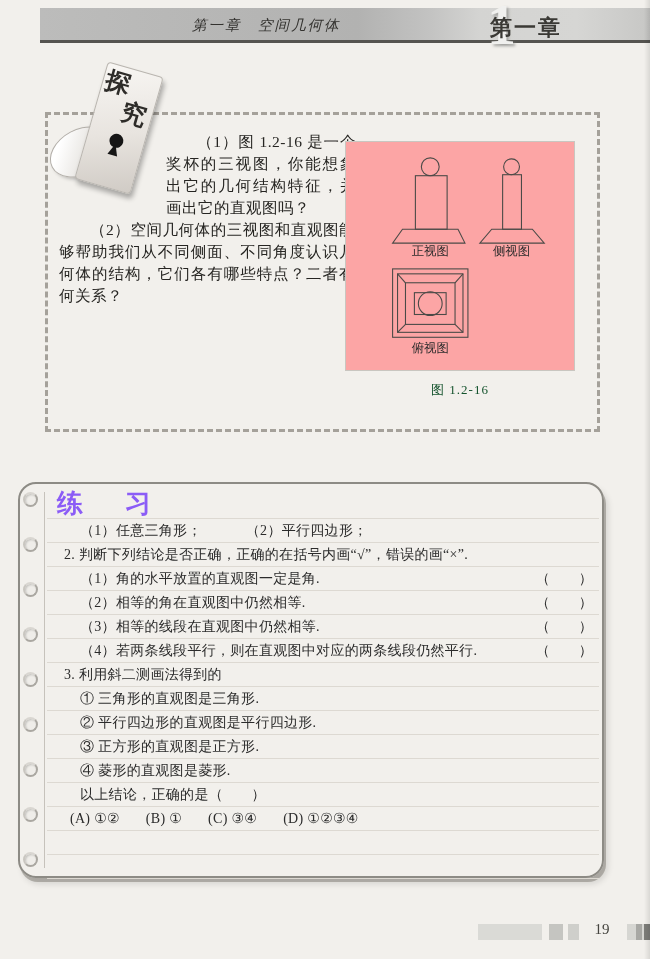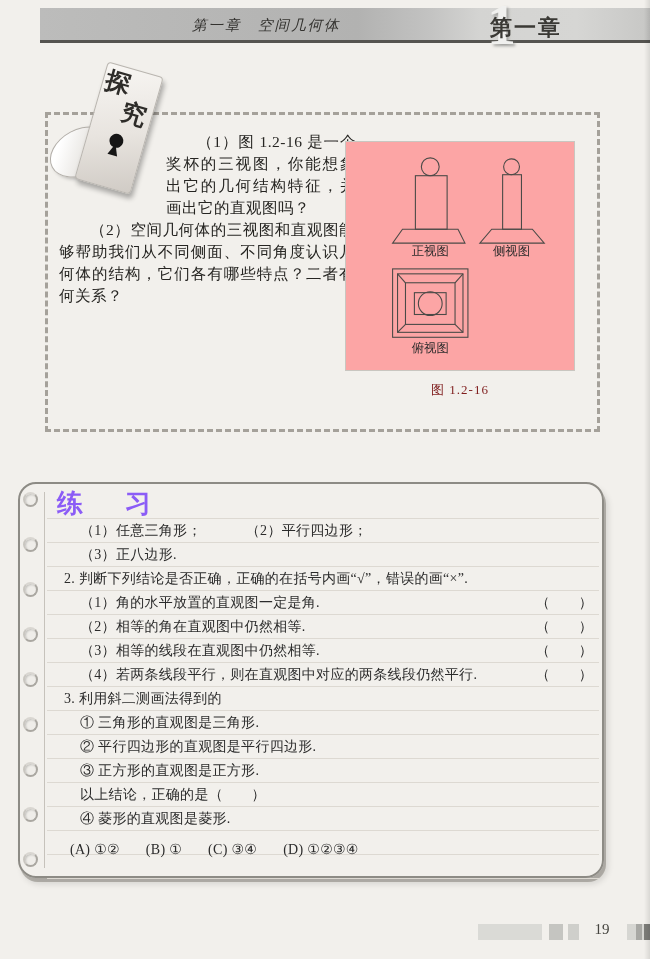--- a/index.html
+++ b/index.html
@@ -67,21 +67,21 @@
     text-align:justify; text-indent:2em; letter-spacing:0.5px; color:#262522;
   }
   .para1 { left:118px; top:16px; width:190px; }
   .para2 { left:11px; top:104px; width:296px; }
   .figure-panel {
     position:absolute; left:297px; top:26px; width:230px; height:230px;
     background:#fca5a5; border:1px solid #c9c6c0;
   }
   .figure-caption {
     position:absolute; left:297px; top:266px; width:230px;
-    text-align:center; font-size:13px; color:#7f1d1d; letter-spacing:1px;
+    text-align:center; font-size:13px; color:#14532d; letter-spacing:1px;
   }
   svg text { font-family:"Liberation Serif","DejaVu Serif",serif; font-size:12.5px; fill:#2b2b2b; }
   
   .practice-box {
     position:absolute; left:18px; top:482px; width:586px; height:396px;
     border:2px solid #8d8b85; border-radius:18px;
     box-shadow:2px 4px 0 rgba(125,121,114,.5), 4px 6px 6px rgba(0,0,0,.12);
   }
   .binder-hole {
     position:absolute; left:3px; width:15px; height:15px; border-radius:50%;
@@ -101,21 +101,21 @@
     position:absolute; left:27px; top:34px; width:552px; height:362px;
     border-top:1px solid #ddd9d2;
     background:repeating-linear-gradient(to bottom, transparent 0, transparent 23px, #ddd9d2 23px, #ddd9d2 24px);
   }
   .row { height:24px; line-height:24px; font-size:14px; position:relative; white-space:nowrap; letter-spacing:0.3px; }
   .ind1 { padding-left:17px; }
   .ind2 { padding-left:33px; }
   .two-col .first { display:inline-block; width:162px; }
   .judge { display:flex; justify-content:space-between; padding-right:6px; }
   .judge .jt { padding-left:33px; }
-  .opts { display:flex; gap:26px; padding-left:23px;margin-top:7px; }
+  .opts { display:flex; gap:26px; padding-left:23px; }
   
   .footer-block { position:absolute; height:16px; top:924px; }
   .fb1 { left:478px; width:64px; background:#dadad6; }
   .fb2 { left:549px; width:14px; background:#c5c5c1; }
   .fb3 { left:568px; width:11px; background:#cfcfcb; }
   .fb4 { left:627px; width:23px; background:#d6d6d2; }
   .fb4m { left:636px; width:6px; background:#a8a8a4; }
   .fb4d { left:644px; width:6px; background:#7d7d79; }
   .page-number {
     position:absolute; left:588px; top:921px; width:28px;
@@ -192,21 +192,20 @@
   <div class="binder-hole" style="top:368px"></div>
   <div class="holes-divider"></div>
 
   <div class="practice-title">练　习</div>
 
   <div class="practice-content">
     <div class="row ind2 two-col">
       <span class="first">（1）任意三角形；</span>
       <span>（2）平行四边形；</span>
     </div>
-    <div class="row ind2"><span>（3）正八边形.</span></div>
 
     <div class="row ind1"><span>2. 判断下列结论是否正确，正确的在括号内画“√”，错误的画“×”.</span></div>
     <div class="row judge">
       <span class="jt">（1）角的水平放置的直观图一定是角.</span>
       <span>（　　）</span>
     </div>
     <div class="row judge">
       <span class="jt">（2）相等的角在直观图中仍然相等.</span>
       <span>（　　）</span>
     </div>
@@ -216,22 +215,22 @@
     </div>
     <div class="row judge">
       <span class="jt">（4）若两条线段平行，则在直观图中对应的两条线段仍然平行.</span>
       <span>（　　）</span>
     </div>
 
     <div class="row ind1"><span>3. 利用斜二测画法得到的</span></div>
     <div class="row ind2"><span>① 三角形的直观图是三角形.</span></div>
     <div class="row ind2"><span>② 平行四边形的直观图是平行四边形.</span></div>
     <div class="row ind2"><span>③ 正方形的直观图是正方形.</span></div>
+    <div class="row ind2"><span>④ 菱形的直观图是菱形.</span></div>
     <div class="row ind2"><span>以上结论，正确的是（　　）</span></div>
-    <div class="row ind2"><span>④ 菱形的直观图是菱形.</span></div>
     <div class="row opts">
       <span>(A) ①②</span>
       <span>(B) ①</span>
       <span>(C) ③④</span>
       <span>(D) ①②③④</span>
     </div>
   </div>
 </div>
 
 <div class="footer-block fb1"></div>

